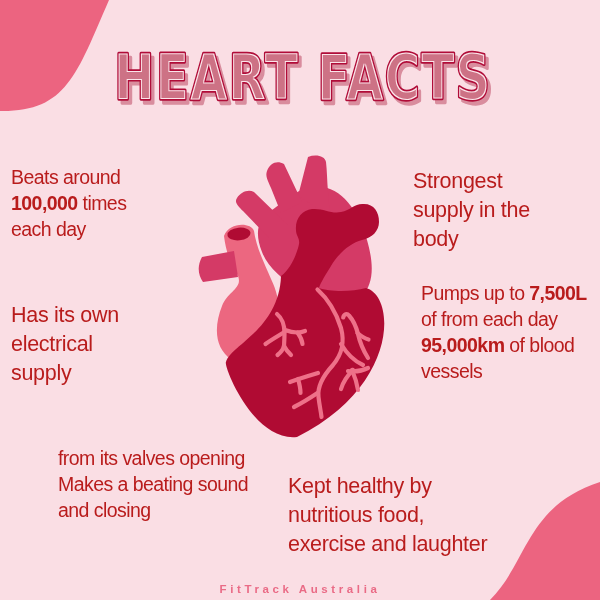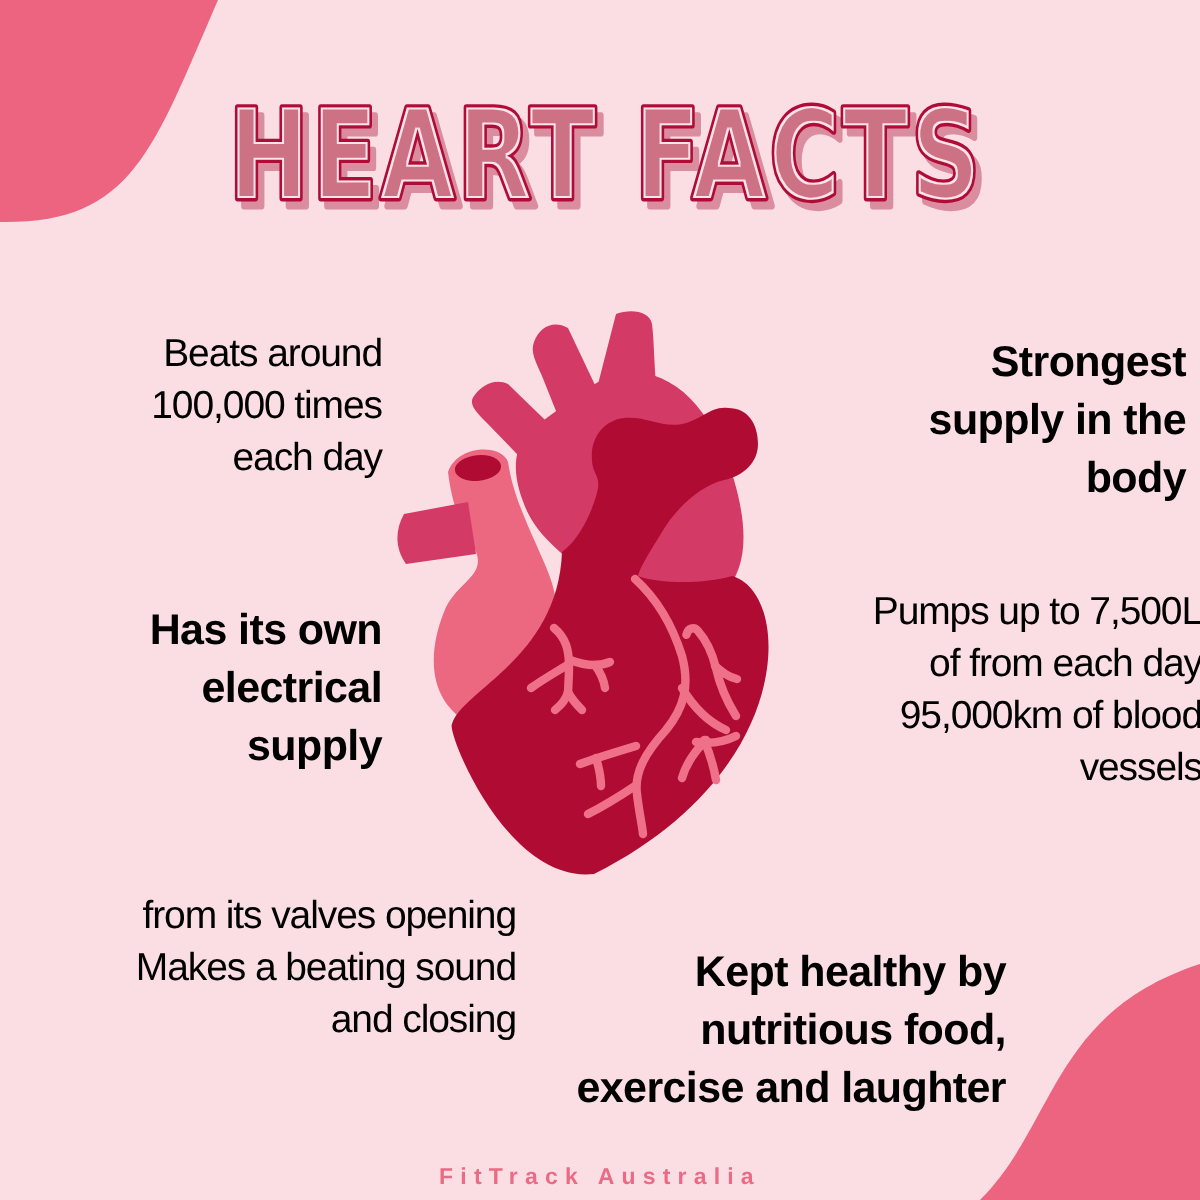--- a/index.html
+++ b/index.html
@@ -1,23 +1,23 @@
 <!DOCTYPE html>
 <html><head>
 <meta charset="utf-8">
 <style>
   html,body{margin:0;padding:0;background:#fadee4;}
   body{width:600px;height:600px;overflow:hidden;
        font-family:"Liberation Sans","DejaVu Sans",sans-serif;}
   .poster{position:relative;width:600px;height:600px;background:#fadee4;overflow:hidden;}
   #bg,#heartsvg,#titlesvg{position:absolute;left:0;top:0;}
-  .fact{position:absolute;text-align:right;color:#000000;font-size:19.5px;line-height:26px;white-space:nowrap;letter-spacing:-0.55px;}
+  .fact{position:absolute;text-align:left;color:#b91c1c;font-size:19.5px;line-height:26px;white-space:nowrap;letter-spacing:-0.55px;}
   .fact div{white-space:nowrap;}
-  .fact.b{font-weight:bold;font-size:21.5px;line-height:29px;letter-spacing:-0.3px;}
-  .fact b{font-weight:normal;margin-top:12px;}
+  .fact.b{font-weight:normal;font-size:21.5px;line-height:29px;letter-spacing:-0.3px;}
+  .fact b{font-weight:bold;margin-top:12px;}
   .footer{position:absolute;left:0;top:583px;width:600px;text-align:center;
     color:#ea6b86;font-size:11.5px;font-weight:bold;letter-spacing:3.6px;}
 </style>
 </head>
 <body>
 
 <div class="poster">
   <svg id="bg" width="600" height="600" viewBox="0 0 600 600">
     <rect x="0" y="0" width="600" height="600" fill="#fadee4"></rect>
     <path d="M109 0 C 76 76 66 112 0 111 L 0 0 Z" fill="#ec6480"></path>
@@ -117,21 +117,21 @@
   <div class="fact" style="left:58px;top:445px;width:200px">
       <div>from its valves opening</div>
       <div>Makes a beating sound</div>
       <div>and closing</div>
     </div>
   <div class="fact b" style="left:413px;top:167px;width:180px">
       <div>Strongest</div>
       <div>supply in the</div>
       <div>body</div>
     </div>
-  <div class="fact" style="left:421px;top:293px;width:180px">
+  <div class="fact" style="left:421px;top:280px;width:180px">
       <div>Pumps up to <b>7,500L</b></div>
       <div>of from each day</div>
       <div><b>95,000km</b> of blood</div>
       <div>vessels</div>
     </div>
   <div class="fact b" style="left:288px;top:472px;width:215px">
       <div>Kept healthy by</div>
       <div>nutritious food,</div>
       <div>exercise and laughter</div>
     </div>

